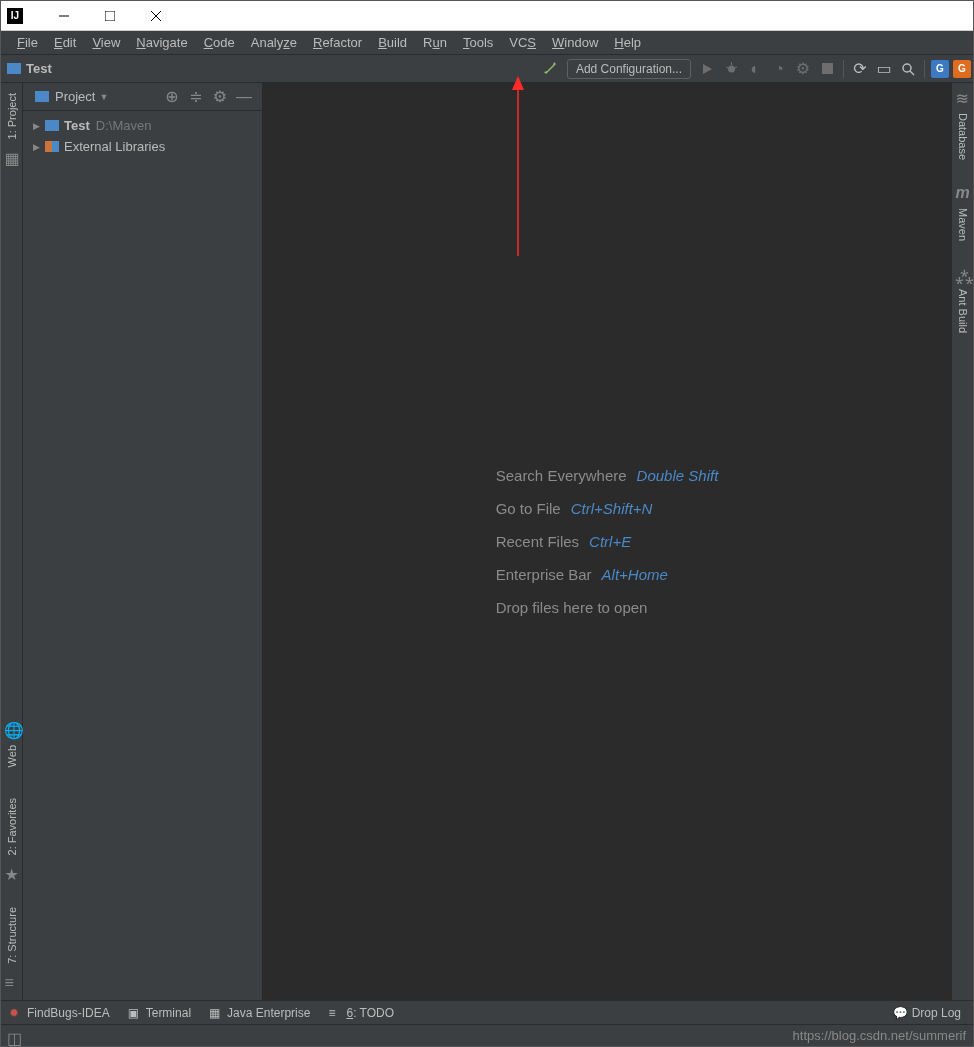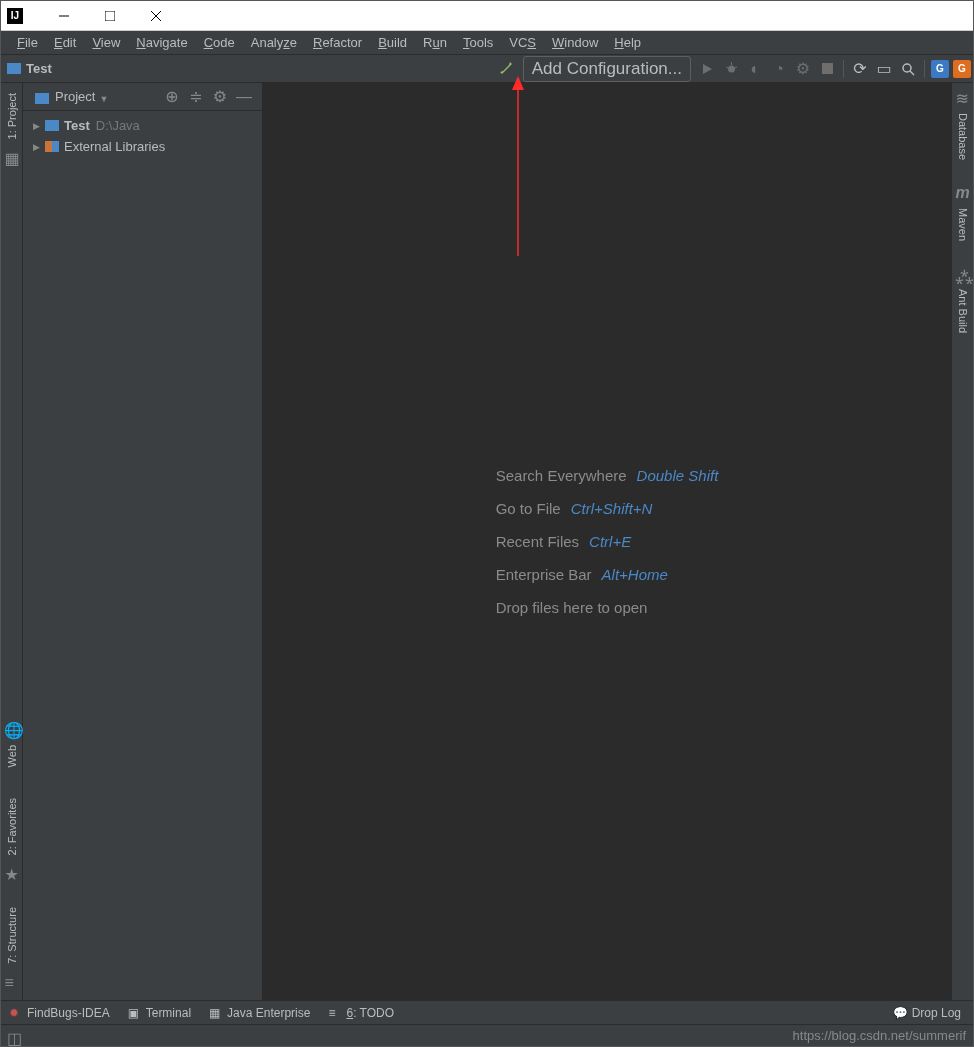--- a/index.html
+++ b/index.html
@@ -13,30 +13,30 @@
 .titlebar .win-btn svg { width:10px; height:10px; }
 .menubar { height:24px; background:#3c3f41; display:flex; align-items:center; padding:0 8px; color:#bbb; font-size:13px; border-bottom:1px solid #2b2b2b; }
 .menubar .menu-item { padding:0 8px; cursor:pointer; }
 .menubar .menu-item u { text-decoration:underline; }
 .toolbar { height:28px; background:#3c3f41; display:flex; align-items:center; border-bottom:1px solid #2b2b2b; }
 .toolbar .crumb { display:flex; align-items:center; padding:0 6px; color:#bbb; font-size:13px; font-weight:bold; }
 .toolbar .crumb .folder-icon { width:14px; height:11px; background:#4a88c7; margin-right:5px; }
 .toolbar .spacer { flex:1; }
 .toolbar .tb-btn { width:22px; height:22px; display:flex; align-items:center; justify-content:center; color:#6e6e6e; margin:0 1px; }
 .toolbar .tb-btn.active { color:#8fba6a; }
-.toolbar .add-config { border:1px solid #5e6060; padding:2px 8px; color:#bbb; font-size:17px; border-radius:3px; margin:0 4px; cursor:pointer; }
+.toolbar .add-config { border:1px solid #5e6060; padding:2px 8px; color:#bbb; font-size:12px; border-radius:3px; margin:0 4px; cursor:pointer; }
 .toolbar .sep { width:1px; height:18px; background:#555; margin:0 4px; }
 .body { flex:1; display:flex; min-height:0; }
 .left-rail { width:22px; background:#3c3f41; border-right:1px solid #2b2b2b; display:flex; flex-direction:column; align-items:center; padding-top:4px; }
 .left-rail .rail-item { writing-mode:vertical-rl; transform:rotate(180deg); color:#bbb; font-size:11px; padding:6px 0; cursor:pointer; }
 .left-rail .rail-icon { width:14px; height:14px; margin:4px 0; color:#888; }
 .left-rail .rail-spacer { flex:1; }
 .side-panel { width:240px; background:#3c3f41; border-right:1px solid #2b2b2b; display:flex; flex-direction:column; }
 .side-header { height:28px; display:flex; align-items:center; padding:0 6px; border-bottom:1px solid #2b2b2b; }
-.side-header .proj-btn { display:flex; align-items:flex-end; color:#bbb; font-size:13px; padding:2px 6px; cursor:pointer; }
+.side-header .proj-btn { display:flex; align-items:center; color:#bbb; font-size:13px; padding:2px 6px; cursor:pointer; }
 .side-header .proj-btn .folder-icon { width:14px; height:11px; background:#4a88c7; margin-right:6px; }
 .side-header .hspacer { flex:1; }
 .side-header .hicon { width:18px; height:18px; color:#888; margin:0 3px; display:flex; align-items:center; justify-content:center; cursor:pointer; }
 .tree { padding:4px 0; color:#bbb; font-size:13px; }
 .tree .node { display:flex; align-items:center; height:21px; padding-left:10px; cursor:pointer; }
 .tree .node .arrow { width:10px; color:#888; font-size:9px; }
 .tree .node .ticon { width:14px; height:11px; margin:0 5px 0 2px; }
 .tree .node .tlabel { white-space:nowrap; }
 .tree .node .tpath { color:#787878; margin-left:6px; }
 .ticon.folder { background:#4a88c7; }
@@ -176,21 +176,21 @@
         <div class="hicon">⊕</div>
         <div class="hicon">≑</div>
         <div class="hicon">⚙</div>
         <div class="hicon">—</div>
       </div>
       <div class="tree">
         <div class="node">
           <span class="arrow">▶</span>
           <span class="ticon folder"></span>
           <span class="tlabel" style="font-weight:bold">Test</span>
-          <span class="tpath">D:\Java</span>
+          <span class="tpath">D:\Maven</span>
         </div>
         <div class="node">
           <span class="arrow">▶</span>
           <span class="ticon lib"></span>
           <span class="tlabel">External Libraries</span>
         </div>
       </div>
     </div>
 
     <div class="editor">

